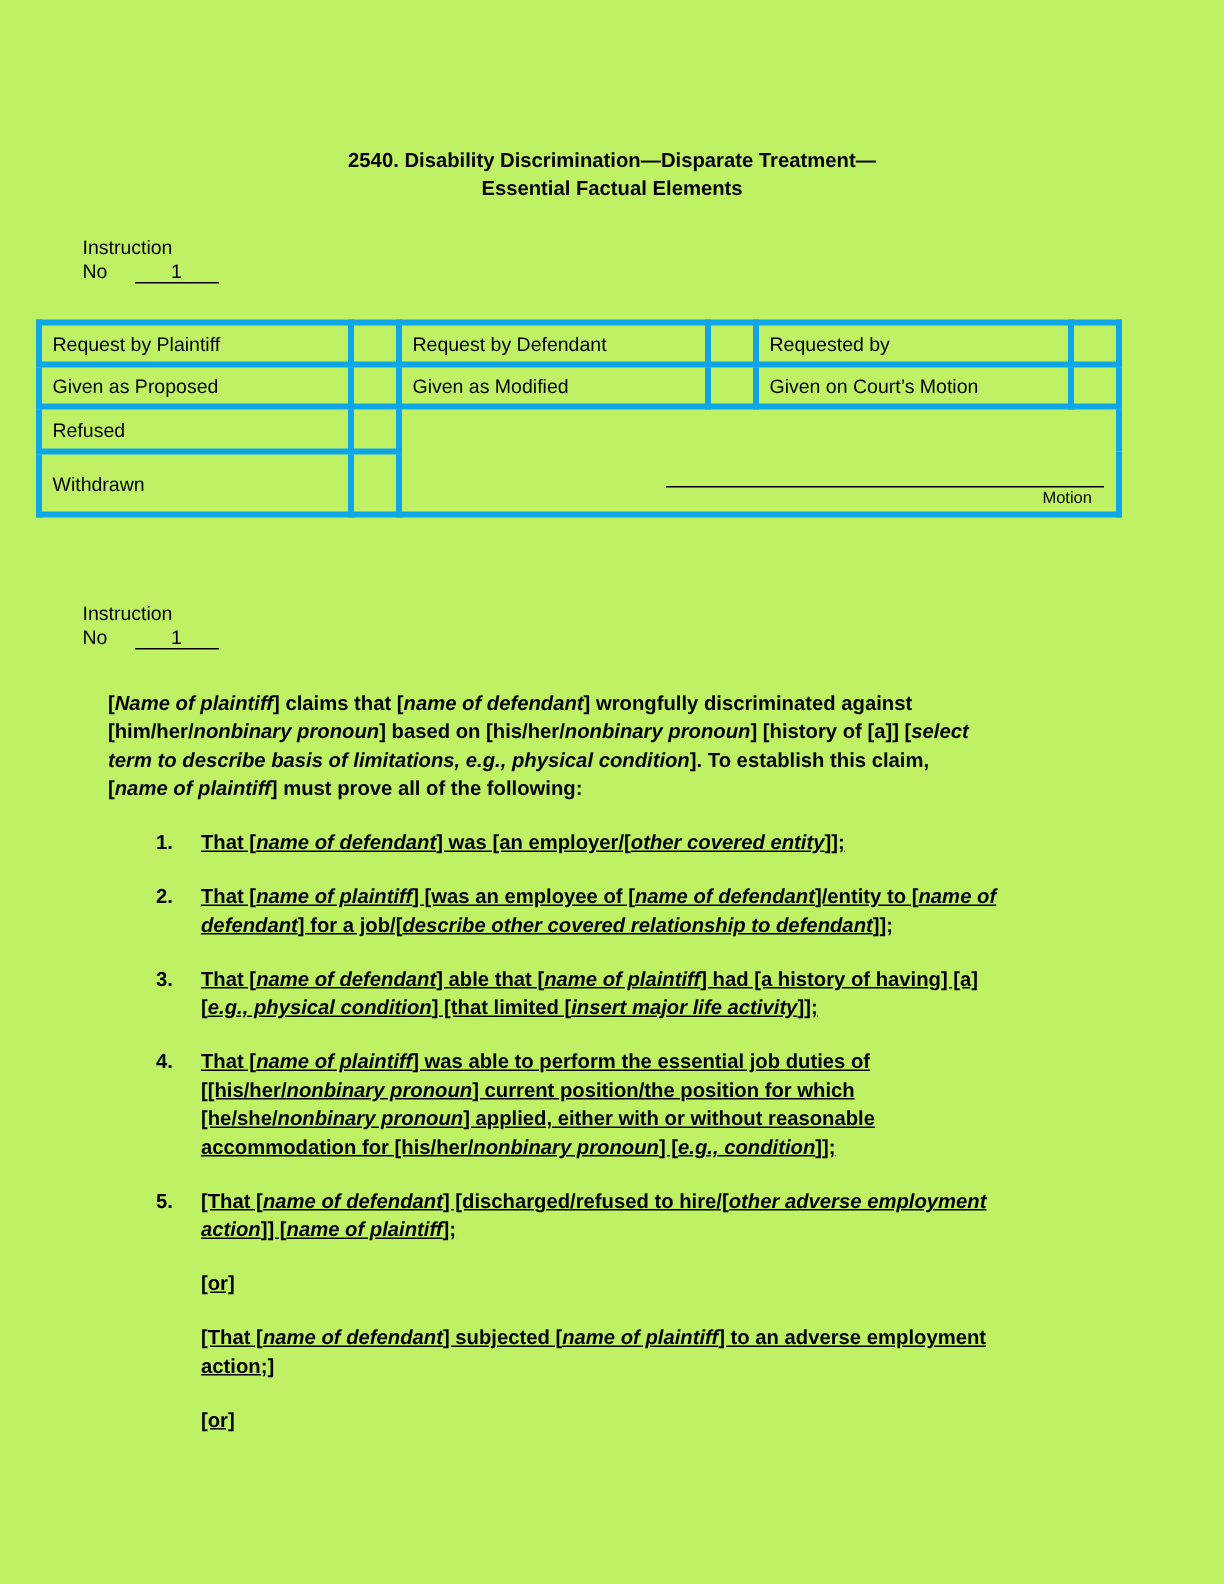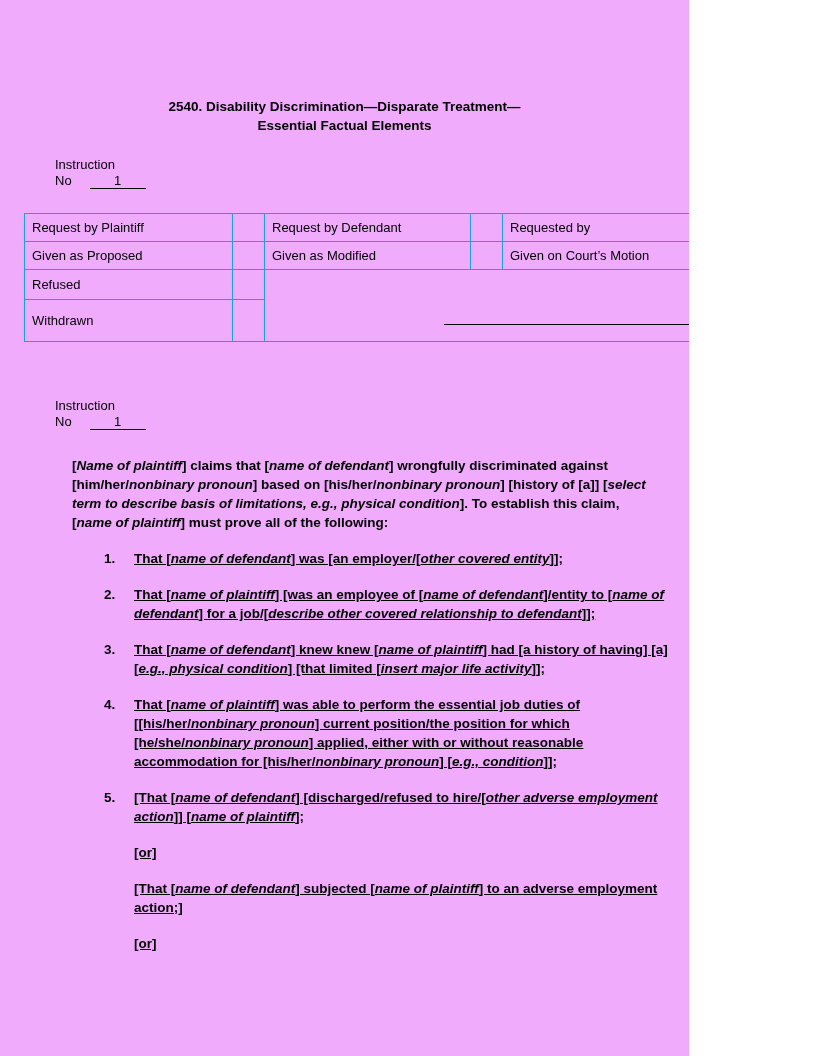--- a/index.html
+++ b/index.html
@@ -5,22 +5,22 @@
   * { box-sizing: border-box; }
   html, body { margin: 0; padding: 0; }
   body {
     width: 816px; height: 1056px;
     background: #ffffff;
     color: #000;
     font-family: "Liberation Sans", sans-serif;
   }
   .page {
     position: relative;
-    width: 689px; height: 1056px;
-    background: #f0abfc;
+    width: 816px; height: 1056px;
+    background: #bef264;
     padding: 97px 24px 0 24px;
     overflow: hidden;
   }
   .title {
     text-align: center;
     font-weight: bold;
     font-size: 13.5px;
     line-height: 19px;
     margin-bottom: 23px;
   }
@@ -38,21 +38,21 @@
     text-align: center;
     line-height: 15px;
   }
   table.grid {
     border-collapse: collapse;
     table-layout: fixed;
     width: 720px;
     margin-top: 24px;
   }
   table.grid td {
-    border: 1px solid #0ea5e9;
+    border: 4px solid #0ea5e9;
     font-size: 13px;
     padding: 4px 7px;
     height: 28px;
     vertical-align: middle;
   }
   td.mark { padding: 0; }
   tr.r3 td { height: 30px; }
   tr.r4 td { height: 42px; }
   td.judge { position: relative; vertical-align: bottom; }
   .sig { position: absolute; right: 8px; bottom: 1px; width: 292px; }
@@ -149,21 +149,21 @@
         </div>
         <div class="item">
           <div class="num">2.</div>
           <div class="item-body">
             <p><span>That [</span><span class="it">name of plaintiff</span><span>] [was an employee of [</span><span class="it">name of defendant</span><span>]/entity to [</span><span class="it">name of defendant</span><span>] for a job/[</span><span class="it">describe other covered relationship to defendant</span><span>]];</span></p>
           </div>
         </div>
         <div class="item">
           <div class="num">3.</div>
           <div class="item-body">
-            <p><span>That [</span><span class="it">name of defendant</span><span>] knew knew [</span><span class="it">name of plaintiff</span><span>] had [a history of having] [a] [</span><span class="it">e.g., physical condition</span><span>] [that limited [</span><span class="it">insert major life activity</span><span>]];</span></p>
+            <p><span>That [</span><span class="it">name of defendant</span><span>] able that [</span><span class="it">name of plaintiff</span><span>] had [a history of having] [a] [</span><span class="it">e.g., physical condition</span><span>] [that limited [</span><span class="it">insert major life activity</span><span>]];</span></p>
           </div>
         </div>
         <div class="item">
           <div class="num">4.</div>
           <div class="item-body">
             <p><span>That [</span><span class="it">name of plaintiff</span><span>] was able to perform the essential job duties of [[his/her/</span><span class="it">nonbinary pronoun</span><span>] current position/the position for which [he/she/</span><span class="it">nonbinary pronoun</span><span>] applied, either with or without reasonable accommodation for [his/her/</span><span class="it">nonbinary pronoun</span><span>] [</span><span class="it">e.g., condition</span><span>]];</span></p>
           </div>
         </div>
         <div class="item">
           <div class="num">5.</div>

